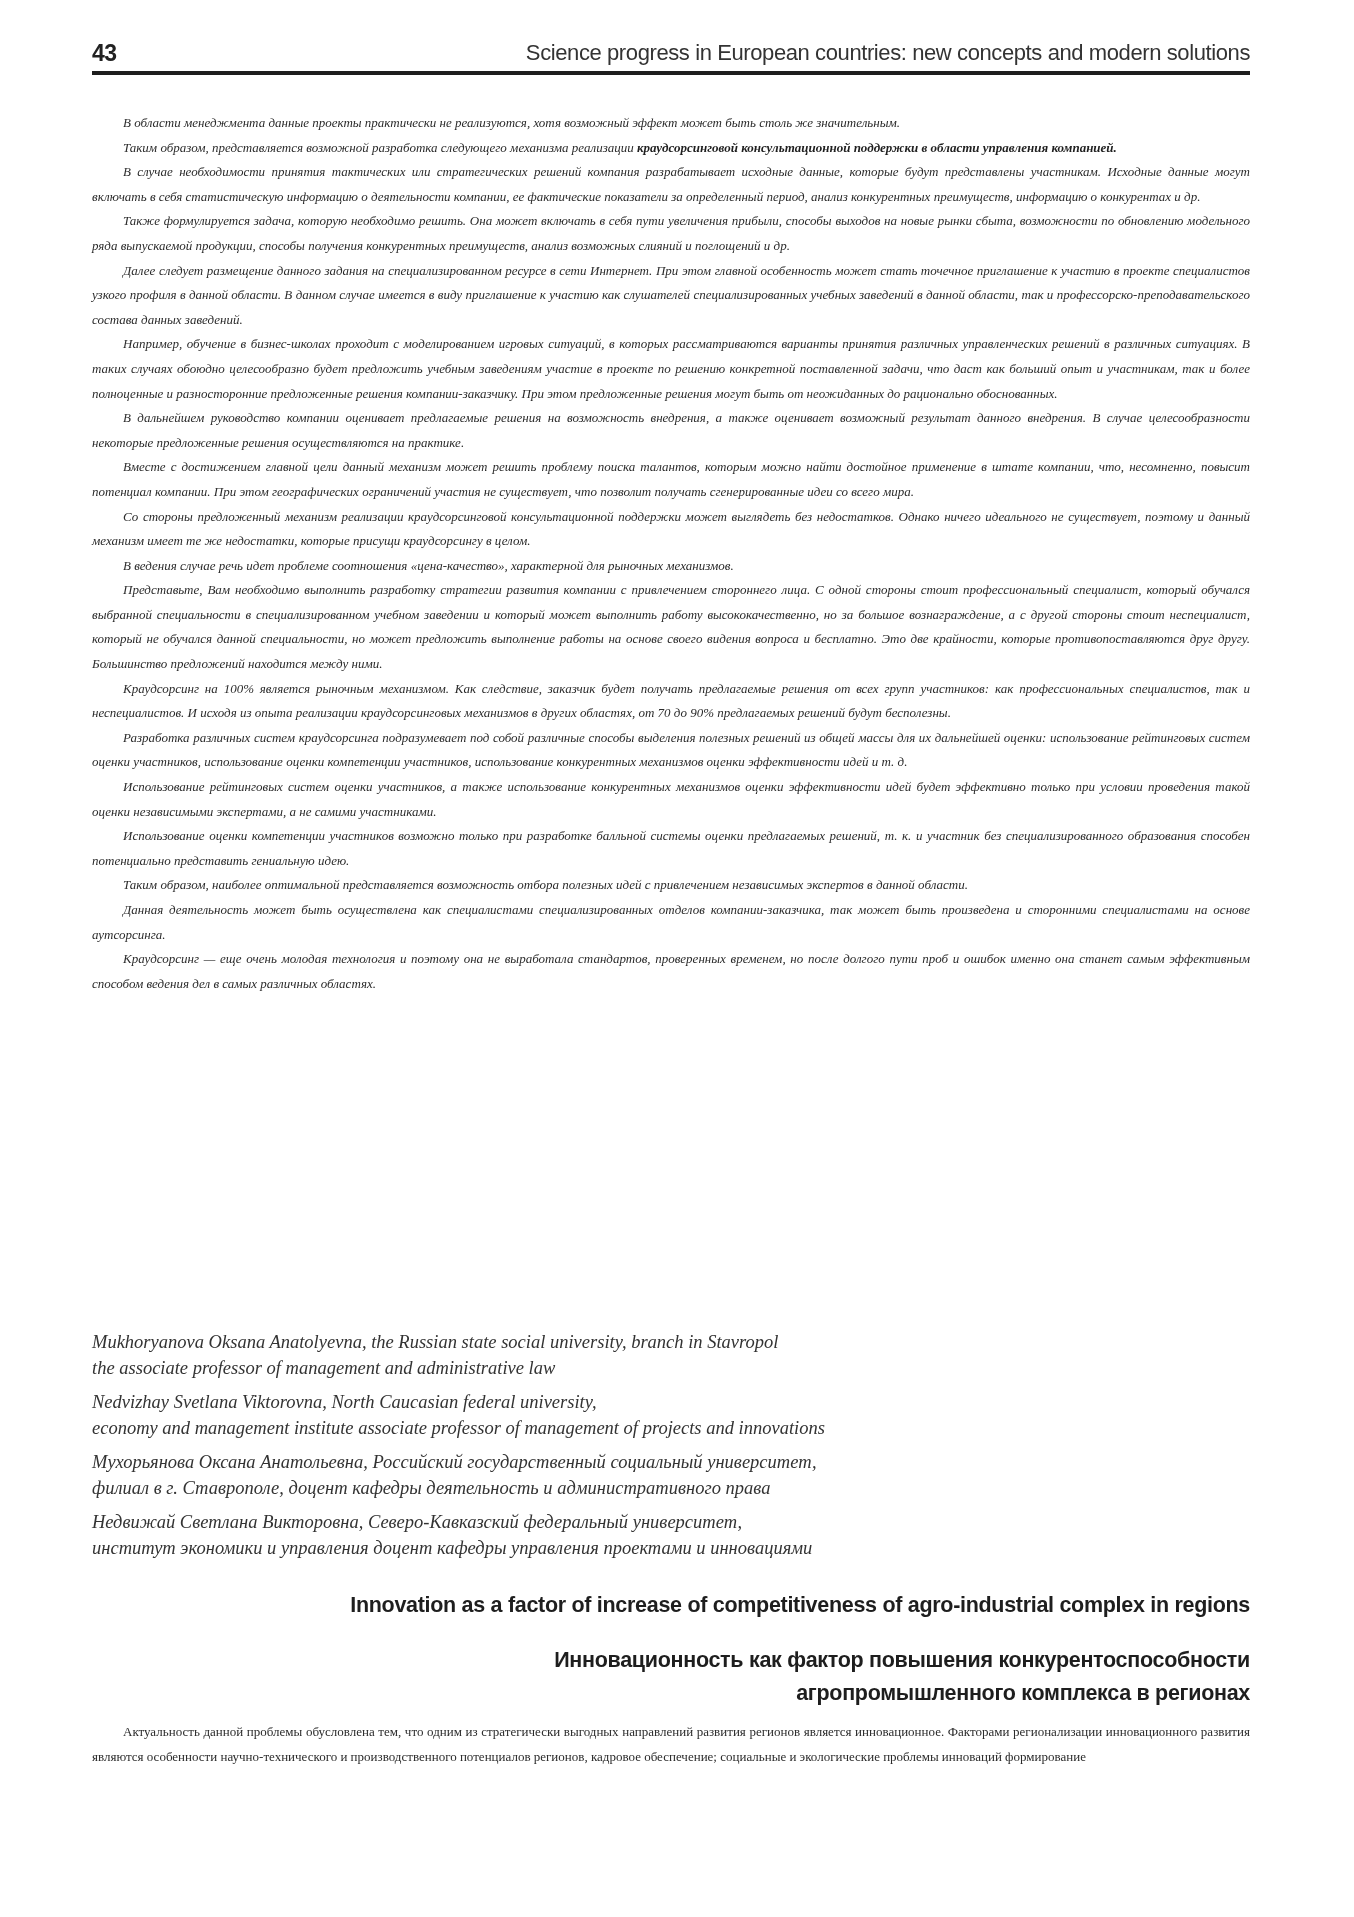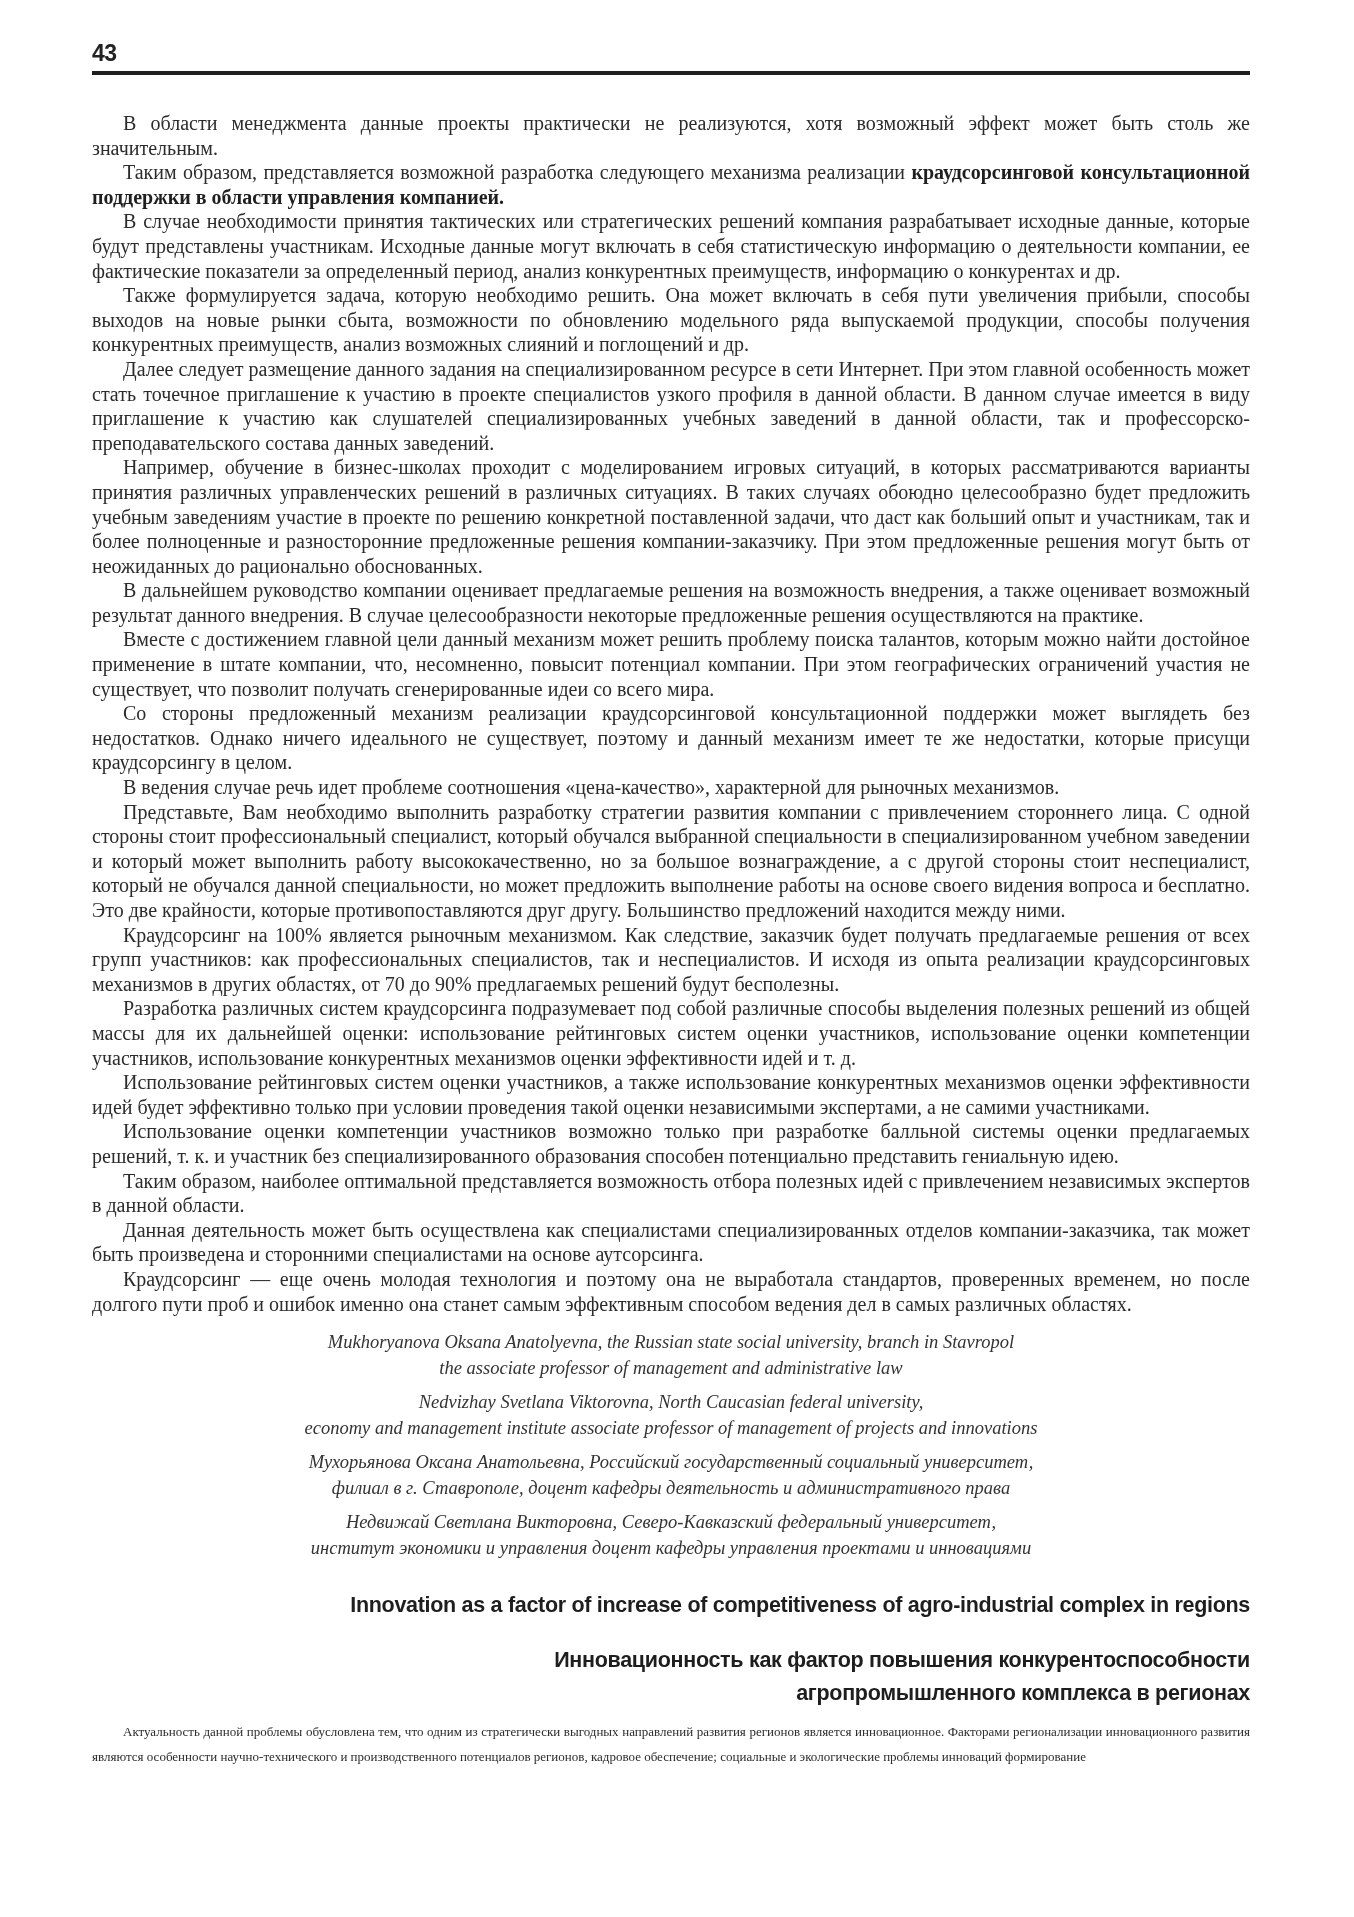--- a/index.html
+++ b/index.html
@@ -4,40 +4,41 @@
 <style>
   html, body { margin: 0; padding: 0; background: #ffffff; }
   body { width: 1354px; height: 1917px; position: relative; overflow: hidden; color: #2a2a2a; }
   .page { position: absolute; left: 92px; top: 0; width: 1158px; }
   .running-head { position: absolute; left: 0; top: 40px; width: 1158px; height: 30px;
     font-family: "Liberation Sans", sans-serif; }
   .page-num { position: absolute; left: 0; top: 0; font-size: 23px; font-weight: bold; letter-spacing: -0.5px; color: #222; }
   .journal-title { position: absolute; right: 0; top: 0; font-size: 22px; color: #333; letter-spacing: -0.4px; transform-origin: right; }
   .rule { position: absolute; left: 0; top: 71px; width: 1158px; height: 4px; background: #1e1e1e; }
   .body-text { position: absolute; left: 0; top: 111px; width: 1158px;
-    font-family: "Liberation Serif", serif; font-size: 20px; line-height: 24.6px; text-align: justify; color: #2b2b2b; }
+    font-family: "Liberation Serif", serif; font-size: 13px; line-height: 24.6px; text-align: justify; color: #2b2b2b; font-style: italic; }
   .body-text p { margin: 0; text-indent: 31px; }
   .body-text b { font-weight: bold; color: #1f1f1f; }
-  .authors { position: absolute; left: 0; top: 1329px; width: 1158px; text-align: center;
+  .authors { position: absolute; left: 0; top: 1329px; width: 1158px; text-align: left;
     font-family: "Liberation Serif", serif; font-style: italic; font-size: 18.5px; line-height: 26px; color: #333; }
   .authors .author { margin-bottom: 8px; }
   .title-en { position: absolute; left: 0; top: 1593px; width: 1158px; text-align: right;
     font-family: "Liberation Sans", sans-serif; font-weight: bold; font-size: 21.5px; color: #1e1e1e; letter-spacing: -0.3px; }
   .title-ru { position: absolute; left: 0; top: 1644px; width: 1158px; text-align: right;
     font-family: "Liberation Sans", sans-serif; font-weight: bold; font-size: 21.5px; line-height: 33px; color: #1e1e1e; letter-spacing: -0.3px; }
   .body-text-2 { position: absolute; left: 0; top: 1720px; width: 1158px;
     font-family: "Liberation Serif", serif; font-size: 13px; line-height: 24.6px; text-align: justify; color: #2b2b2b; }
   .body-text-2 p { margin: 0; text-indent: 31px; }
 </style>
 </head>
 <body>
 
 <div class="page">
   <div class="running-head">
     <span class="page-num">43</span>
+    <span class="journal-title">Science progress in European countries: new concepts and modern solutions</span>
   </div>
   <div class="rule"></div>
 
   <div class="body-text">
     <p><span>В области менеджмента данные проекты практически не реализуются, хотя возможный эффект может быть столь же значительным.</span></p>
     <p><span>Таким образом, представляется возможной разработка следующего механизма реализации </span><b>краудсорсинговой консультационной поддержки в области управления компанией.</b></p>
     <p><span>В случае необходимости принятия тактических или стратегических решений компания разрабатывает исходные данные, которые будут представлены участникам. Исходные данные могут включать в себя статистическую информацию о деятельности компании, ее фактические показатели за определенный период, анализ конкурентных преимуществ, информацию о конкурентах и др.</span></p>
     <p><span>Также формулируется задача, которую необходимо решить. Она может включать в себя пути увеличения прибыли, способы выходов на новые рынки сбыта, возможности по обновлению модельного ряда выпускаемой продукции, способы получения конкурентных преимуществ, анализ возможных слияний и поглощений и др.</span></p>
     <p><span>Далее следует размещение данного задания на специализированном ресурсе в сети Интернет. При этом главной особенность может стать точечное приглашение к участию в проекте специалистов узкого профиля в данной области. В данном случае имеется в виду приглашение к участию как слушателей специализированных учебных заведений в данной области, так и профессорско-преподавательского состава данных заведений.</span></p>
     <p><span>Например, обучение в бизнес-школах проходит с моделированием игровых ситуаций, в которых рассматриваются варианты принятия различных управленческих решений в различных ситуациях. В таких случаях обоюдно целесообразно будет предложить учебным заведениям участие в проекте по решению конкретной поставленной задачи, что даст как больший опыт и участникам, так и более полноценные и разносторонние предложенные решения компании-заказчику. При этом предложенные решения могут быть от неожиданных до рационально обоснованных.</span></p>

